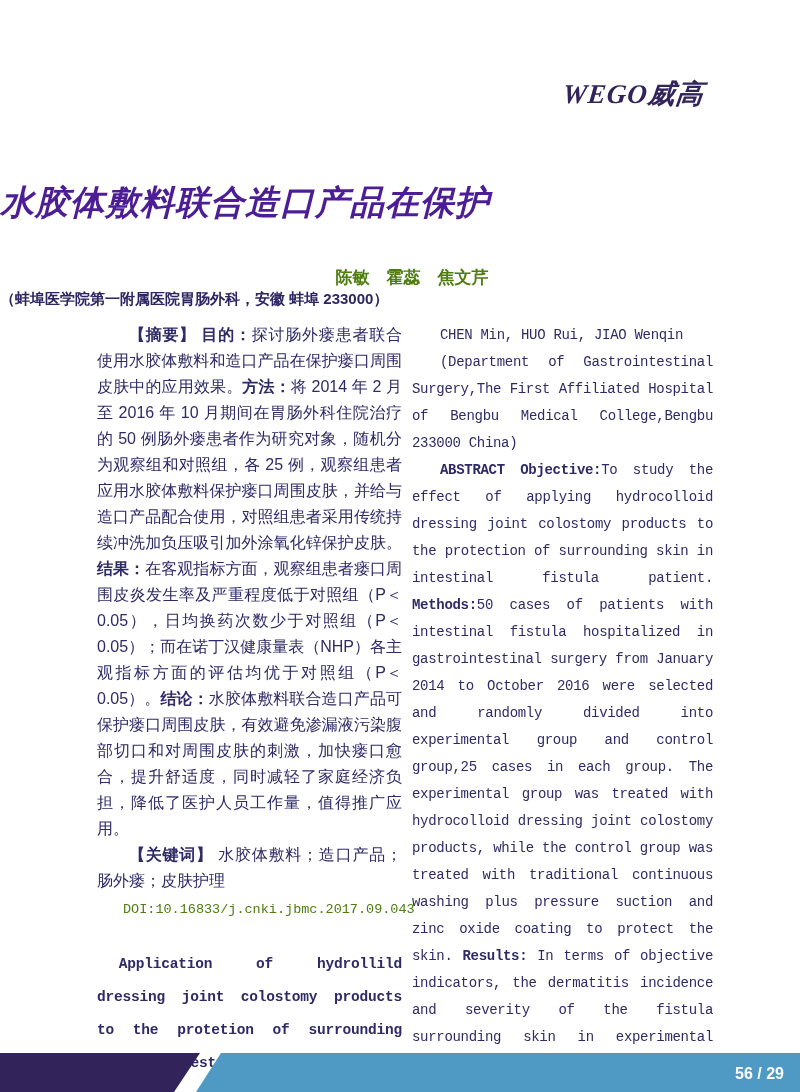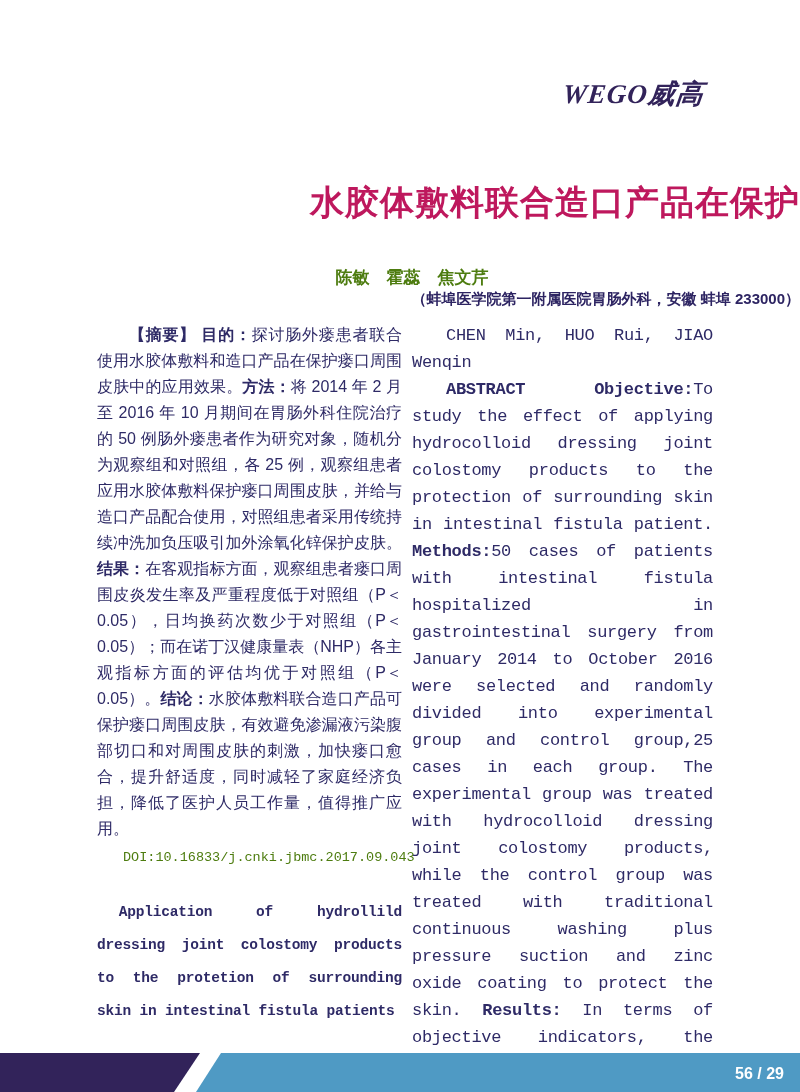--- a/index.html
+++ b/index.html
@@ -14,30 +14,30 @@
     position:absolute; top:76px; left:563px; width:160px;
     font-family:"Liberation Serif", serif;
     font-style:italic; font-weight:bold; font-size:27px;
     color:var(--accent-purple,#362a6e); letter-spacing:1px;
     transform:skewX(-6deg); white-space:nowrap;
   }
 
   
   .title {
     position:absolute; top:182px; left:0; width:100%; margin:0;
-    text-align:right; font-size:34px; line-height:40px; font-weight:900;
-    color:#be185d; letter-spacing:1px;
+    text-align:left; font-size:34px; line-height:40px; font-weight:900;
+    color:#4c1d95; letter-spacing:1px;font-style:italic;
   }
   .title-line { display:block; }
   .authors {
     position:absolute; top:266px; left:12px; width:100%; text-align:center;
     font-size:17px; font-weight:700; color:#4d7c0f;
   }
   .affiliation {
-    position:absolute; top:290px; left:0; width:100%; text-align:right;
+    position:absolute; top:290px; left:0; width:100%; text-align:left;
     font-size:15px; font-weight:700; color:#2d2462;
   }
 
   
   .col { position:absolute; top:322px; }
   .col-left  { left:97px;  width:305px; }
   .col-right { left:412px; width:301px; }
 
   .cn-para {
     margin:0; font-size:16px; line-height:26px; text-align:justify;
@@ -55,21 +55,21 @@
   .en-title {
     margin:25px 0 0 0;
     font-family:"Liberation Mono", monospace;
     font-size:14.5px; line-height:33px; font-weight:700;
     text-align:justify; text-indent:1.5em; color:#2e2a66;
     letter-spacing:-0.2px;
   }
 
   .en-para {
     margin:0; font-family:"Liberation Mono", monospace;
-    font-size:17px; line-height:27px; text-align:justify;
+    font-size:14px; line-height:27px; text-align:justify;
     letter-spacing:-0.3px; color:#2e2a66; font-weight:500;
   }
   .en-para .seg-bold { font-weight:800;margin-top:21px; }
   .indent { text-indent:2em; }
 
   
   .footer-purple {
     position:absolute; bottom:0; left:0; width:210px; height:39px;
     background:var(--accent-purple,#32235a);
     clip-path:polygon(0 0, 200px 0, 174px 100%, 0 100%);
@@ -94,26 +94,28 @@
 
   <h1 class="title">
     <span class="title-line">水胶体敷料联合造口产品在保护</span>
   </h1>
 
   <div class="authors">陈敏　霍蕊　焦文芹</div>
   <div class="affiliation">（蚌埠医学院第一附属医院胃肠外科，安徽 蚌埠 233000）</div>
 
   <div class="col col-left">
     <p class="cn-para"><span class="seg-bold">【摘要】 </span><span class="seg-bold">目的：</span><span>探讨肠外瘘患者联合使用水胶体敷料和造口产品在保护瘘口周围皮肤中的应用效果。</span><span class="seg-bold">方法：</span><span>将 2014 年 2 月至 2016 年 10 月期间在胃肠外科住院治疗的 50 例肠外瘘患者作为研究对象，随机分为观察组和对照组，各 25 例，观察组患者应用水胶体敷料保护瘘口周围皮肤，并给与造口产品配合使用，对照组患者采用传统持续冲洗加负压吸引加外涂氧化锌保护皮肤。 </span><span class="seg-bold">结果：</span><span>在客观指标方面，观察组患者瘘口周围皮炎发生率及严重程度低于对照组（P＜0.05），日均换药次数少于对照组（P＜0.05）；而在诺丁汉健康量表（NHP）各主观指标方面的评估均优于对照组（P＜0.05）。</span><span class="seg-bold">结论：</span><span>水胶体敷料联合造口产品可保护瘘口周围皮肤，有效避免渗漏液污染腹部切口和对周围皮肤的刺激，加快瘘口愈合，提升舒适度，同时减轻了家庭经济负担，降低了医护人员工作量，值得推广应用。</span></p>
+    <p class="cn-para"><span class="seg-bold">【关键词】 </span><span>水胶体敷料；造口产品；肠外瘘；皮肤护理</span></p>
     <p class="doi">DOI:10.16833/j.cnki.jbmc.2017.09.043</p>
     <p class="en-title">Application of hydrollild dressing joint colostomy products to the protetion of surrounding skin in intestinal fistula patients</p>
   </div>
 
   <div class="col col-right">
     <p class="en-para indent">CHEN Min, HUO Rui, JIAO Wenqin</p>
+    <p class="en-para indent">(Department of Gastrointestinal Surgery,The First Affiliated Hospital of Bengbu Medical College,Bengbu 233000 China)</p>
     <p class="en-para indent"><span class="seg-bold">ABSTRACT Objective:</span><span>To study the effect of applying hydrocolloid dressing joint colostomy products to the protection of surrounding skin in intestinal fistula patient. </span><span class="seg-bold">Methods:</span><span>50 cases of patients with intestinal fistula hospitalized in gastrointestinal surgery from January 2014 to October 2016 were selected and randomly divided into experimental group and control group,25 cases in each group. The experimental group was treated with hydrocolloid dressing joint colostomy products, while the control group was treated with traditional continuous washing plus pressure suction and zinc oxide coating to protect the skin. </span><span class="seg-bold">Results:</span><span> In terms of objective indicators, the dermatitis incidence and severity of the fistula surrounding skin in experimental group</span></p>
   </div>
 
   <div class="footer-purple"></div>
   <div class="footer-blue"></div>
   <div class="page-num">56 / 29</div>
 
 </div>
 
 </body></html>

